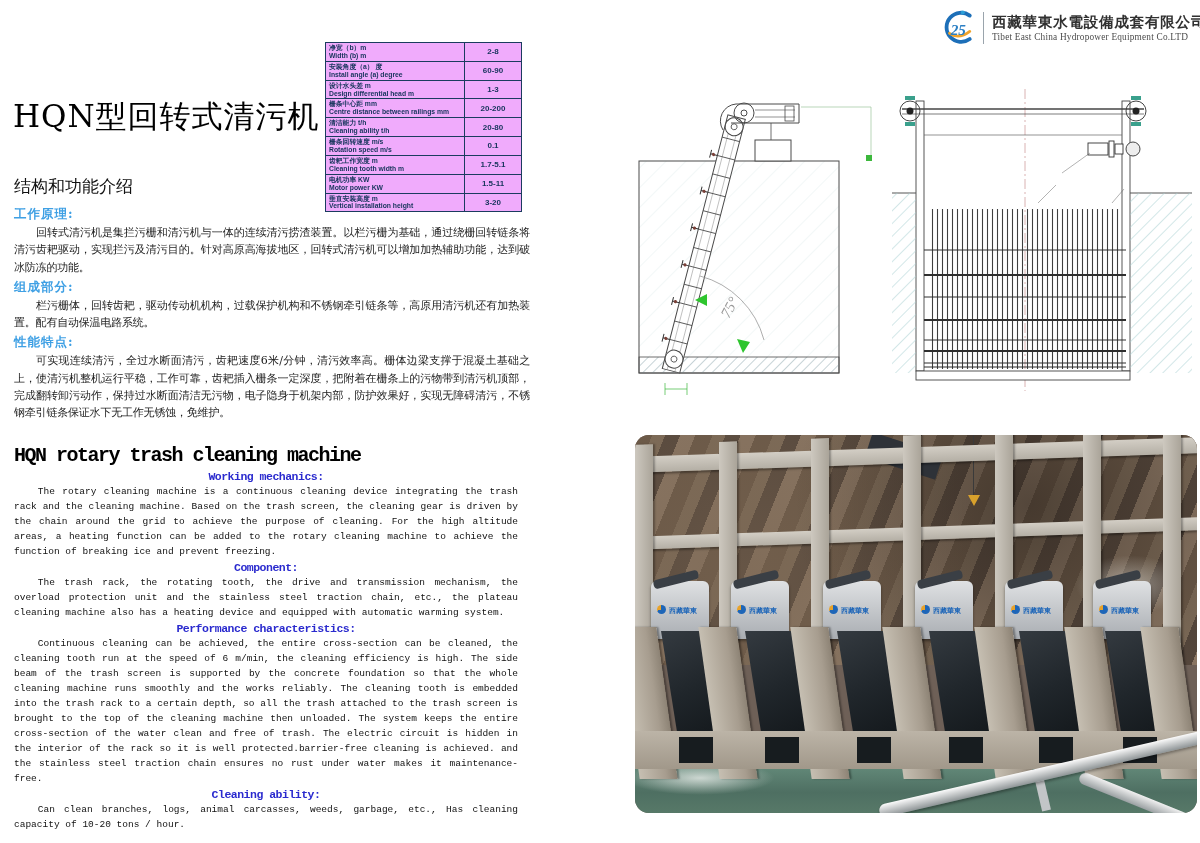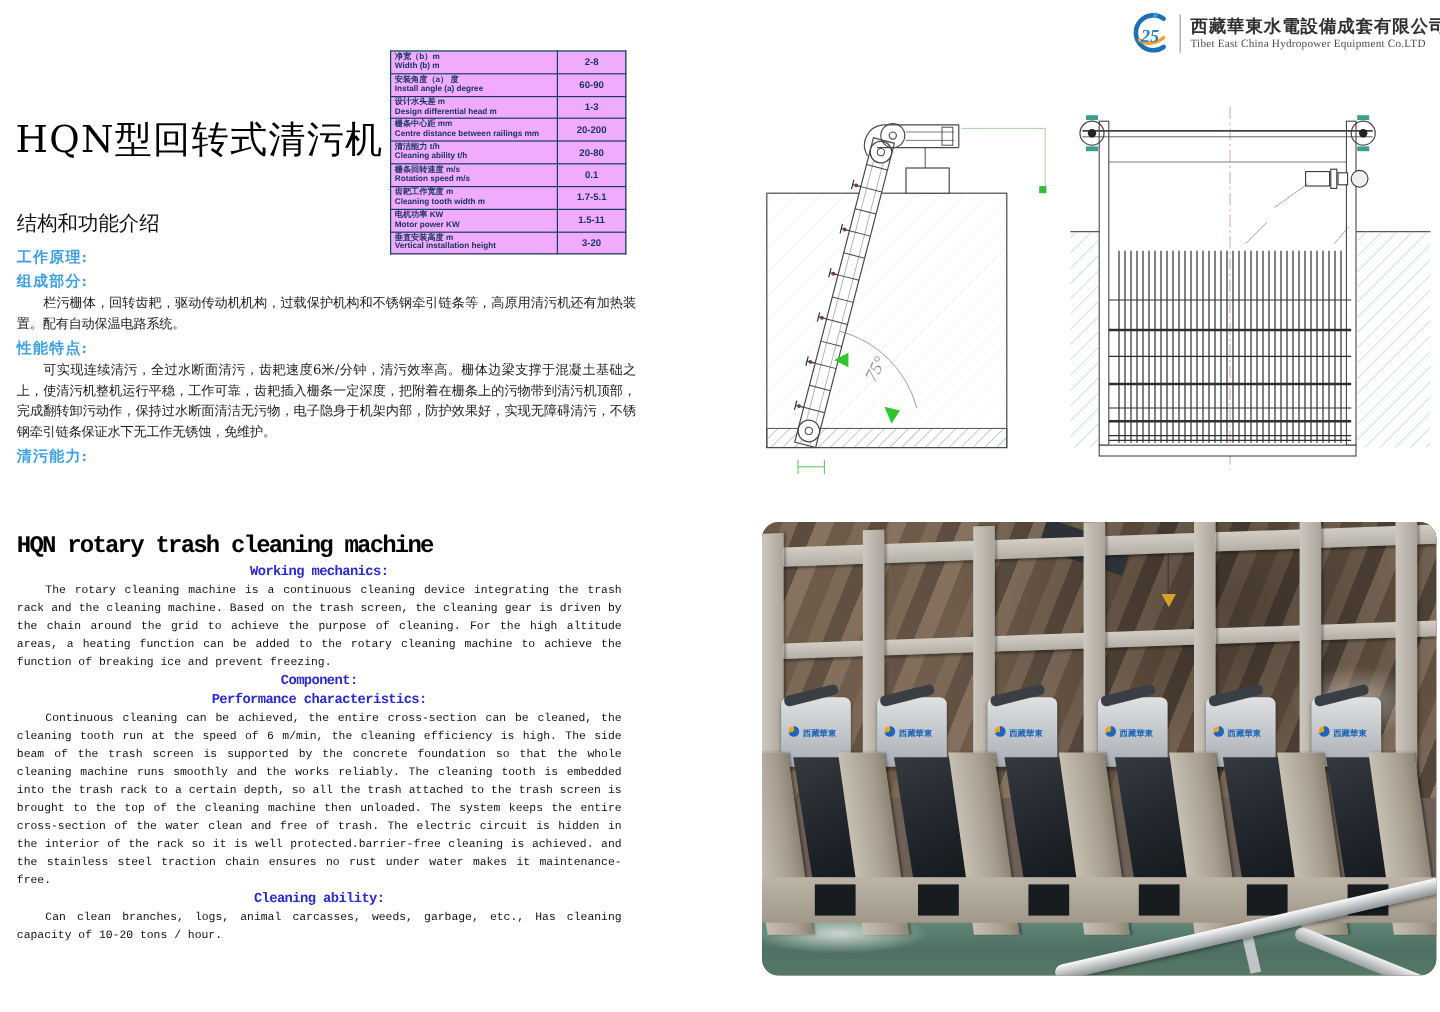--- a/index.html
+++ b/index.html
@@ -169,32 +169,33 @@
           </td>
       <td class="val">3-20</td>
         </tr>
     </tbody>
   </table>
 
   <div class="zh-title">HQN型回转式清污机</div>
   <div class="zh-sub">结构和功能介绍</div>
   <div class="zh-flow">
     <h3 class="zh-h">工作原理:</h3>
+    <p class="zh-p">回转式清污机是集拦污栅和清污机与一体的连续清污捞渣装置。以栏污栅为基础，通过绕栅回转链条将清污齿耙驱动，实现拦污及清污目的。针对高原高海拔地区，回转式清污机可以增加加热辅助功能，达到破冰防冻的功能。</p>
     <h3 class="zh-h">组成部分:</h3>
     <p class="zh-p">栏污栅体，回转齿耙，驱动传动机机构，过载保护机构和不锈钢牵引链条等，高原用清污机还有加热装置。配有自动保温电路系统。</p>
     <h3 class="zh-h">性能特点:</h3>
     <p class="zh-p">可实现连续清污，全过水断面清污，齿耙速度6米/分钟，清污效率高。栅体边梁支撑于混凝土基础之上，使清污机整机运行平稳，工作可靠，齿耙插入栅条一定深度，把附着在栅条上的污物带到清污机顶部，完成翻转卸污动作，保持过水断面清洁无污物，电子隐身于机架内部，防护效果好，实现无障碍清污，不锈钢牵引链条保证水下无工作无锈蚀，免维护。</p>
-    <h3 class="zh-h">清污能力:</h3>
   </div>
 
   <div class="en-flow">
     <h2 class="en-title">HQN rotary trash cleaning machine</h2>
     <h4 class="en-h">Working mechanics:</h4>
     <p class="en-p">The rotary cleaning machine is a continuous cleaning device integrating the trash rack and the cleaning machine. Based on the trash screen, the cleaning gear is driven by the chain around the grid to achieve the purpose of cleaning. For the high altitude areas, a heating function can be added to the rotary cleaning machine to achieve the function of breaking ice and prevent freezing.</p>
     <h4 class="en-h">Component:</h4>
+    <p class="en-p">The trash rack, the rotating tooth, the drive and transmission mechanism, the overload protection unit and the stainless steel traction chain, etc., the plateau cleaning machine also has a heating device and equipped with automatic warming system.</p>
     <h4 class="en-h">Performance characteristics:</h4>
     <p class="en-p">Continuous cleaning can be achieved, the entire cross-section can be cleaned, the cleaning tooth run at the speed of 6 m/min, the cleaning efficiency is high. The side beam of the trash screen is supported by the concrete foundation so that the whole cleaning machine runs smoothly and the works reliably. The cleaning tooth is embedded into the trash rack to a certain depth, so all the trash attached to the trash screen is brought to the top of the cleaning machine then unloaded. The system keeps the entire cross-section of the water clean and free of trash. The electric circuit is hidden in the interior of the rack so it is well protected.barrier-free cleaning is achieved. and the stainless steel traction chain ensures no rust under water makes it maintenance-free.</p>
     <h4 class="en-h">Cleaning ability:</h4>
     <p class="en-p">Can clean branches, logs, animal carcasses, weeds, garbage, etc., Has cleaning capacity of 10-20 tons / hour.</p>
   </div>
 
   <svg class="draw1" width="292" height="325" viewBox="0 0 292 325">
     <defs>
       <pattern id="hg" width="7" height="7" patternUnits="userSpaceOnUse" patternTransform="rotate(45)">
         <line x1="0" y1="0" x2="0" y2="7" stroke="#8fa8b0" stroke-width="1"></line>

